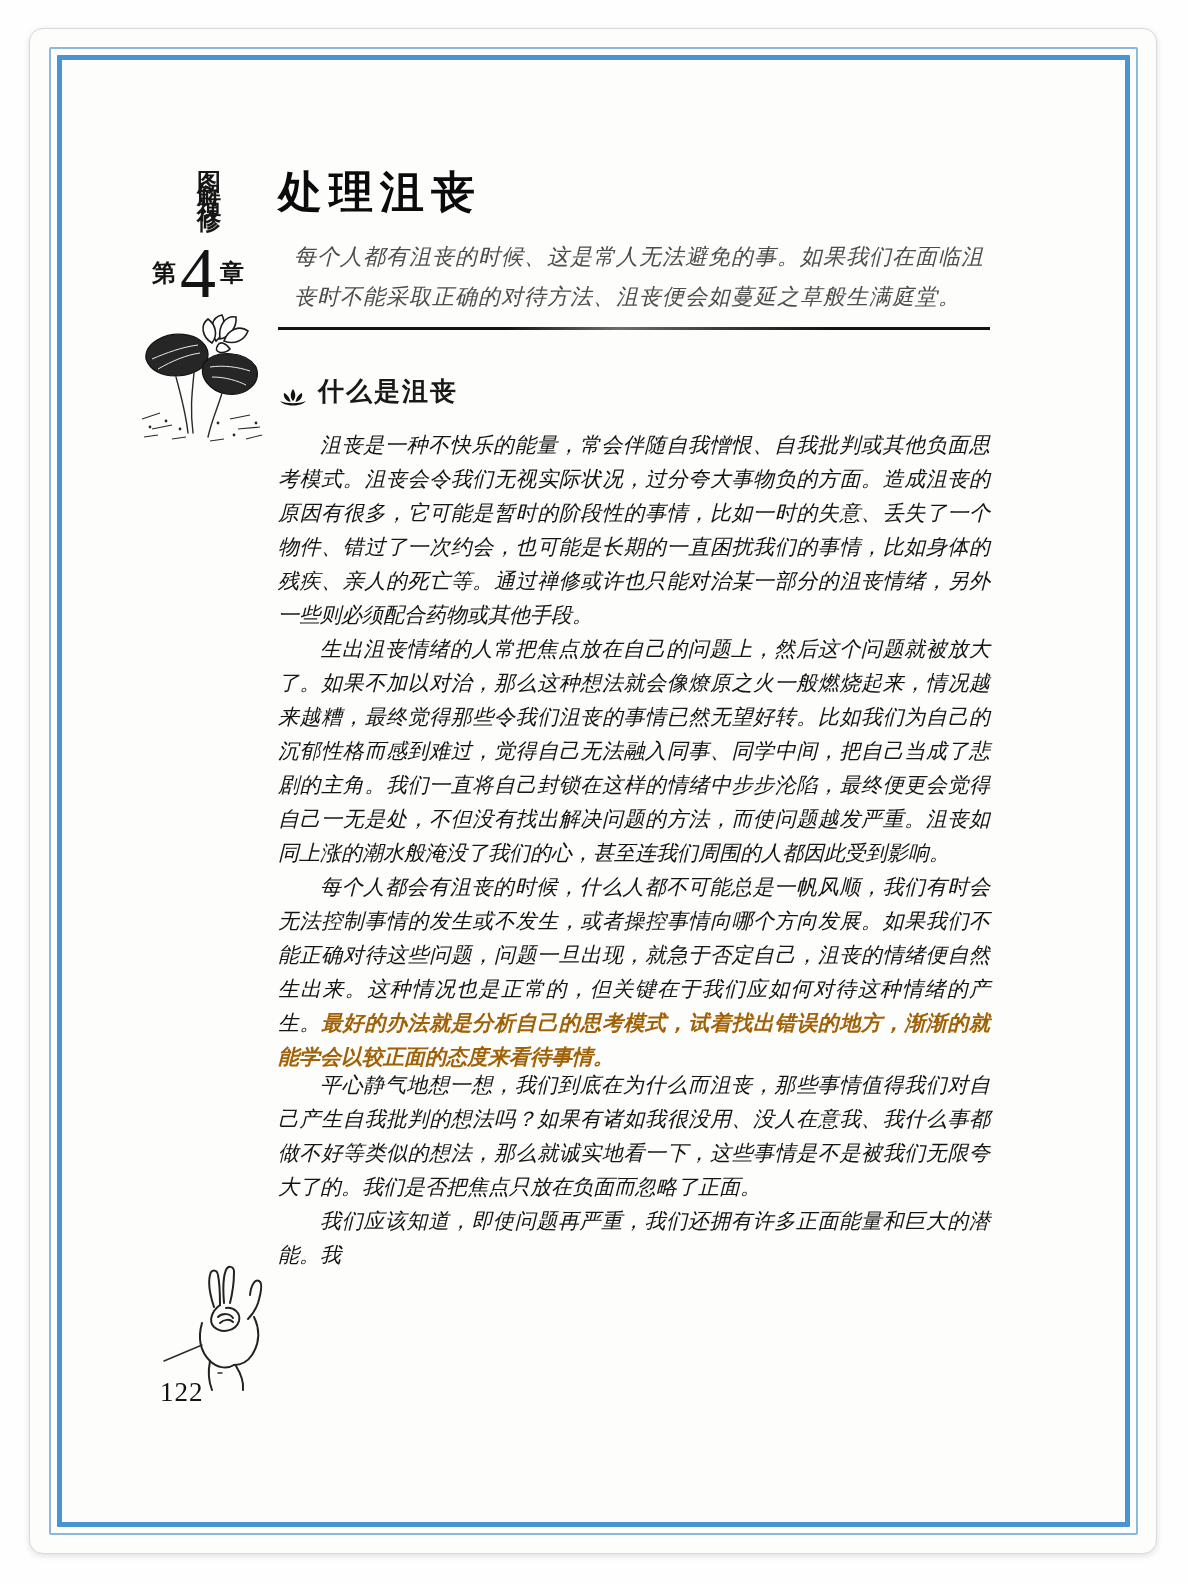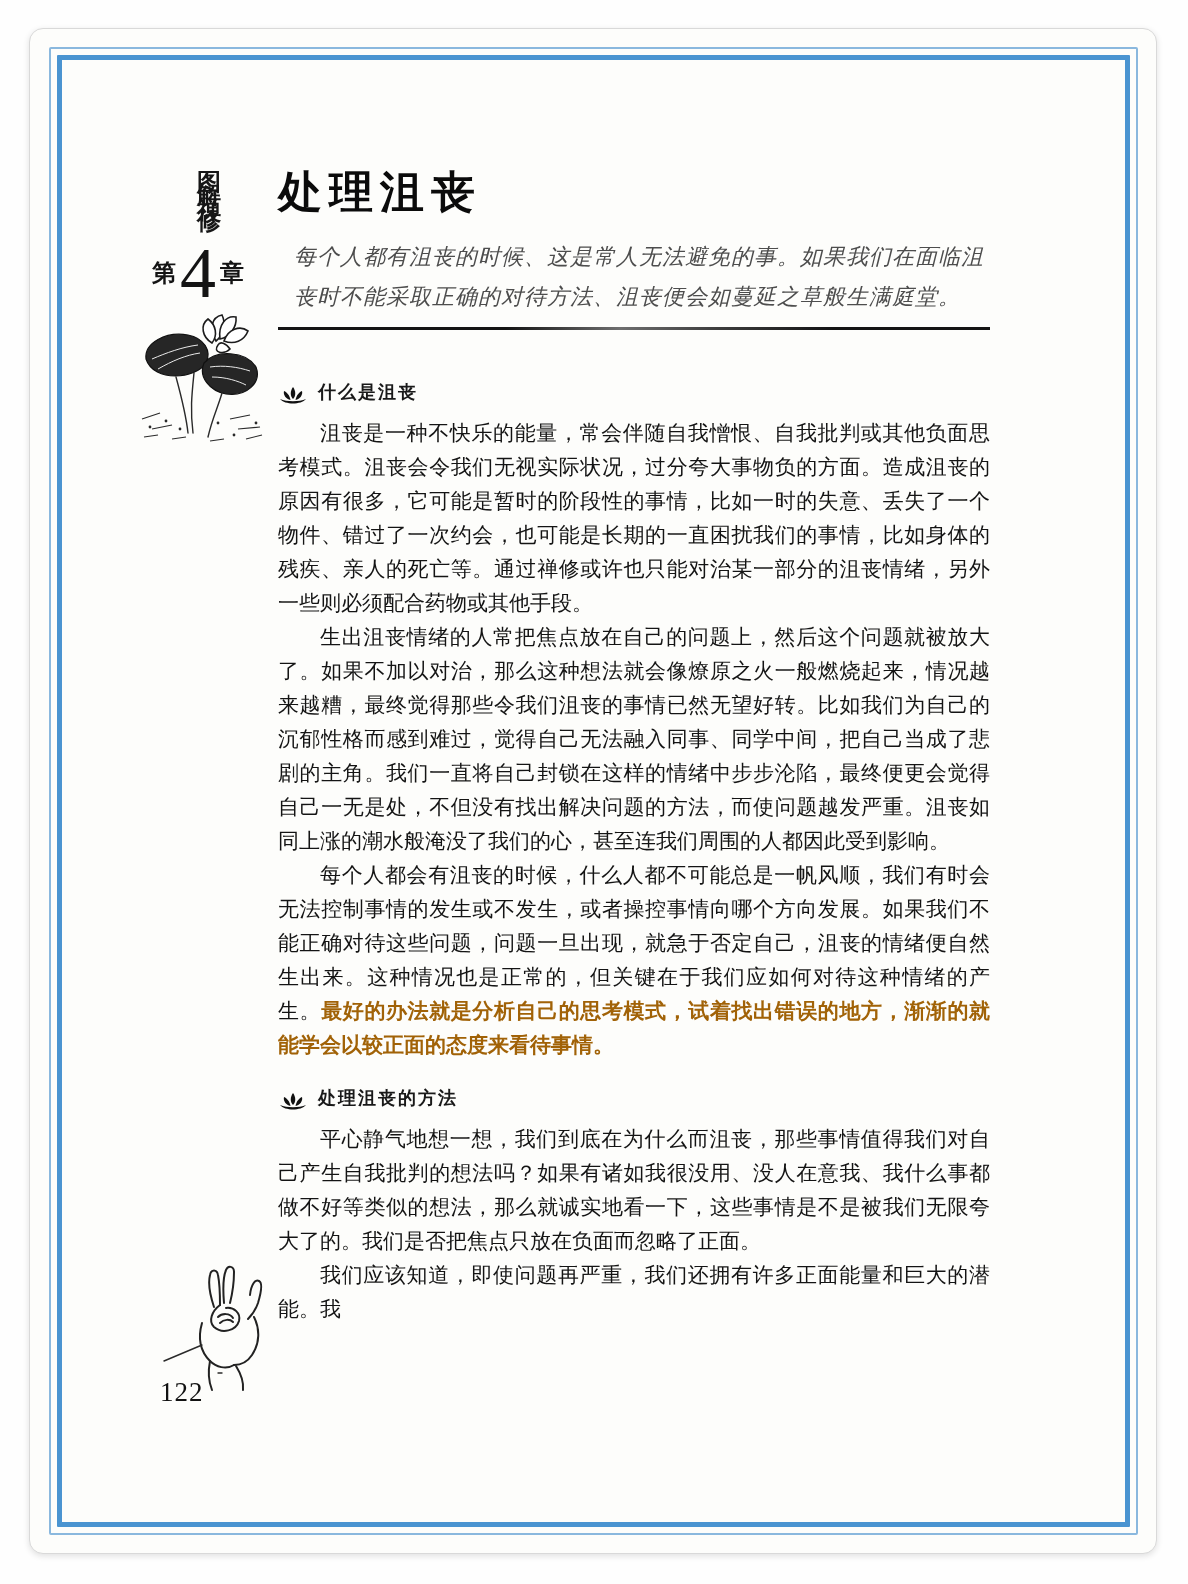--- a/index.html
+++ b/index.html
@@ -30,23 +30,23 @@
   .subtitle{font-family:"Liberation Sans","DejaVu Sans",sans-serif;
         font-size:37px;font-weight:800;line-height:1.12;color:#0d0d0d;}
   .title{margin:6px 0 0 0;font-size:44px;font-weight:900;letter-spacing:7px;
         line-height:1.12;color:#0b0b0b;}
   .intro{margin:20px 0 0 16px;font-style:italic;font-size:22px;line-height:40px;
         color:#4d4d4d;letter-spacing:1px;}
   .rule{margin-top:10px;height:3px;width:712px;
         background:linear-gradient(to right,#141414 0%,#141414 32%,#6e6e6e 48%,#3c3c3c 62%,#141414 78%,#141414 100%);}
 
   .sec-head{margin-top:44px;display:flex;align-items:center;gap:10px;
-        font-size:18px;font-weight:700;letter-spacing:2px;color:#191919;line-height:36px;}
+        font-size:26px;font-weight:700;letter-spacing:2px;color:#191919;line-height:36px;}
   .sec-icon{display:inline-block;width:30px;height:20px;flex:0 0 auto;}
-  .sec-body{margin-top:6px;}
+  .sec-body{margin-top:18px;font-style:italic;}
   .sec-body p{margin:0;font-size:21px;line-height:34px;text-align:justify;
         text-indent:2em;color:#141414;}
   .sec-body p b{font-weight:800;color:#a16207;}
   .art-stroke{fill:none;stroke:#222;stroke-width:2;stroke-linecap:round;}
   .art-thin{fill:none;stroke:#2a2a2a;stroke-width:1.4;stroke-linecap:round;}
 </style>
 </head>
 <body>
 
 <div class="stage">
@@ -129,31 +129,20 @@
           <span>什么是沮丧</span>
         </div>
         <div class="sec-body">
           <p>沮丧是一种不快乐的能量，常会伴随自我憎恨、自我批判或其他负面思考模式。沮丧会令我们无视实际状况，过分夸大事物负的方面。造成沮丧的原因有很多，它可能是暂时的阶段性的事情，比如一时的失意、丢失了一个物件、错过了一次约会，也可能是长期的一直困扰我们的事情，比如身体的残疾、亲人的死亡等。通过禅修或许也只能对治某一部分的沮丧情绪，另外一些则必须配合药物或其他手段。</p>
           <p>生出沮丧情绪的人常把焦点放在自己的问题上，然后这个问题就被放大了。如果不加以对治，那么这种想法就会像燎原之火一般燃烧起来，情况越来越糟，最终觉得那些令我们沮丧的事情已然无望好转。比如我们为自己的沉郁性格而感到难过，觉得自己无法融入同事、同学中间，把自己当成了悲剧的主角。我们一直将自己封锁在这样的情绪中步步沦陷，最终便更会觉得自己一无是处，不但没有找出解决问题的方法，而使问题越发严重。沮丧如同上涨的潮水般淹没了我们的心，甚至连我们周围的人都因此受到影响。</p>
           <p><span>每个人都会有沮丧的时候，什么人都不可能总是一帆风顺，我们有时会无法控制事情的发生或不发生，或者操控事情向哪个方向发展。如果我们不能正确对待这些问题，问题一旦出现，就急于否定自己，沮丧的情绪便自然生出来。这种情况也是正常的，但关键在于我们应如何对待这种情绪的产生。</span><b>最好的办法就是分析自己的思考模式，试着找出错误的地方，渐渐的就能学会以较正面的态度来看待事情。</b></p>
         </div>
       </div>
 
       <div style="margin-top:-24px">
-        <div class="sec-head" style="margin-top:42px">
-          <span class="sec-icon">
-            <svg viewBox="0 0 30 20" width="30" height="20" fill="#111">
-              <path d="M15 1 C12 5 12 10 15 13 C18 10 18 5 15 1 Z"></path>
-              <path d="M6 5 C5 9 8 13 12.5 14 C11.5 9 9 6.5 6 5 Z"></path>
-              <path d="M24 5 C25 9 22 13 17.5 14 C18.5 9 21 6.5 24 5 Z"></path>
-              <path d="M2 13 C7 19 23 19 28 13 C21 16 9 16 2 13 Z"></path>
-            </svg>
-          </span>
-          <span>处理沮丧的方法</span>
-        </div>
         <div class="sec-body">
           <p>平心静气地想一想，我们到底在为什么而沮丧，那些事情值得我们对自己产生自我批判的想法吗？如果有诸如我很没用、没人在意我、我什么事都做不好等类似的想法，那么就诚实地看一下，这些事情是不是被我们无限夸大了的。我们是否把焦点只放在负面而忽略了正面。</p>
           <p>我们应该知道，即使问题再严重，我们还拥有许多正面能量和巨大的潜能。我</p>
         </div>
       </div>
     </div>
 
     <div class="hand-art">
       <svg viewBox="0 0 152 132" width="152" height="132">
         <g class="art-stroke">

